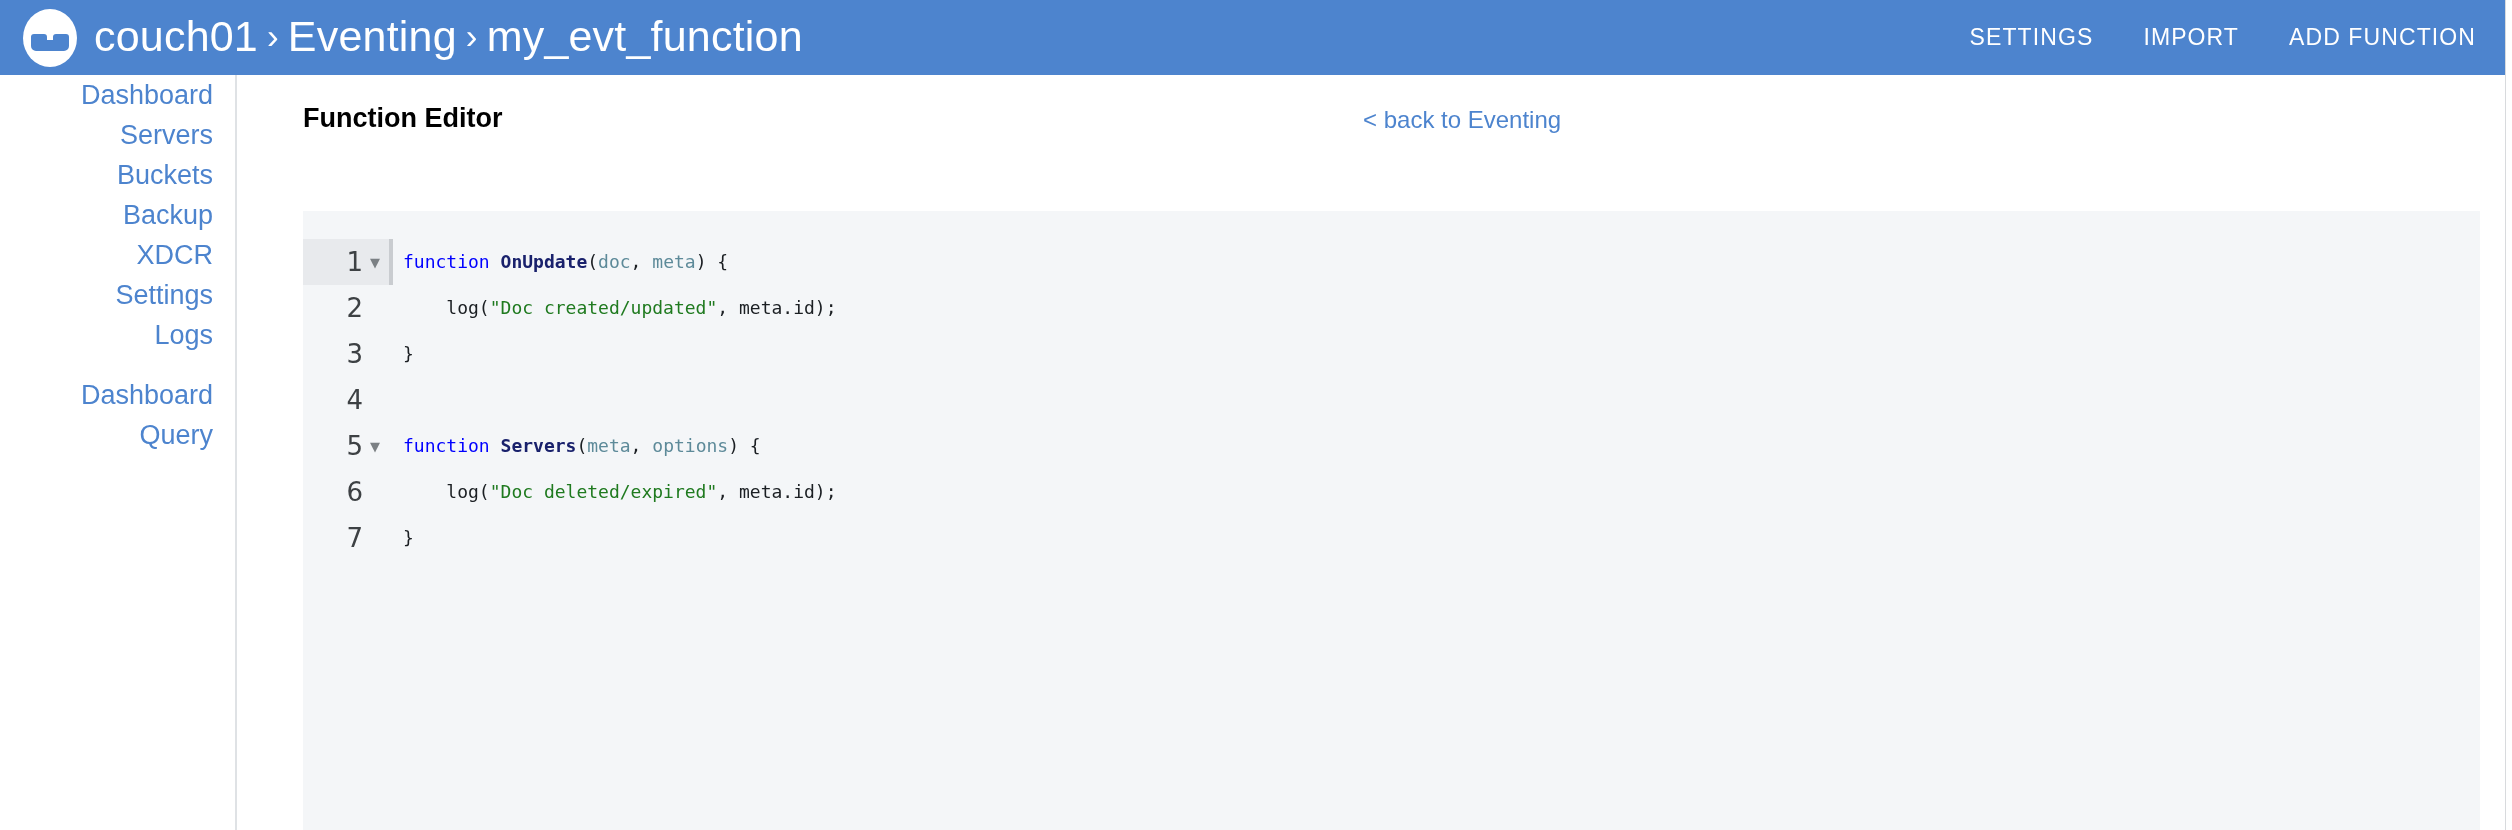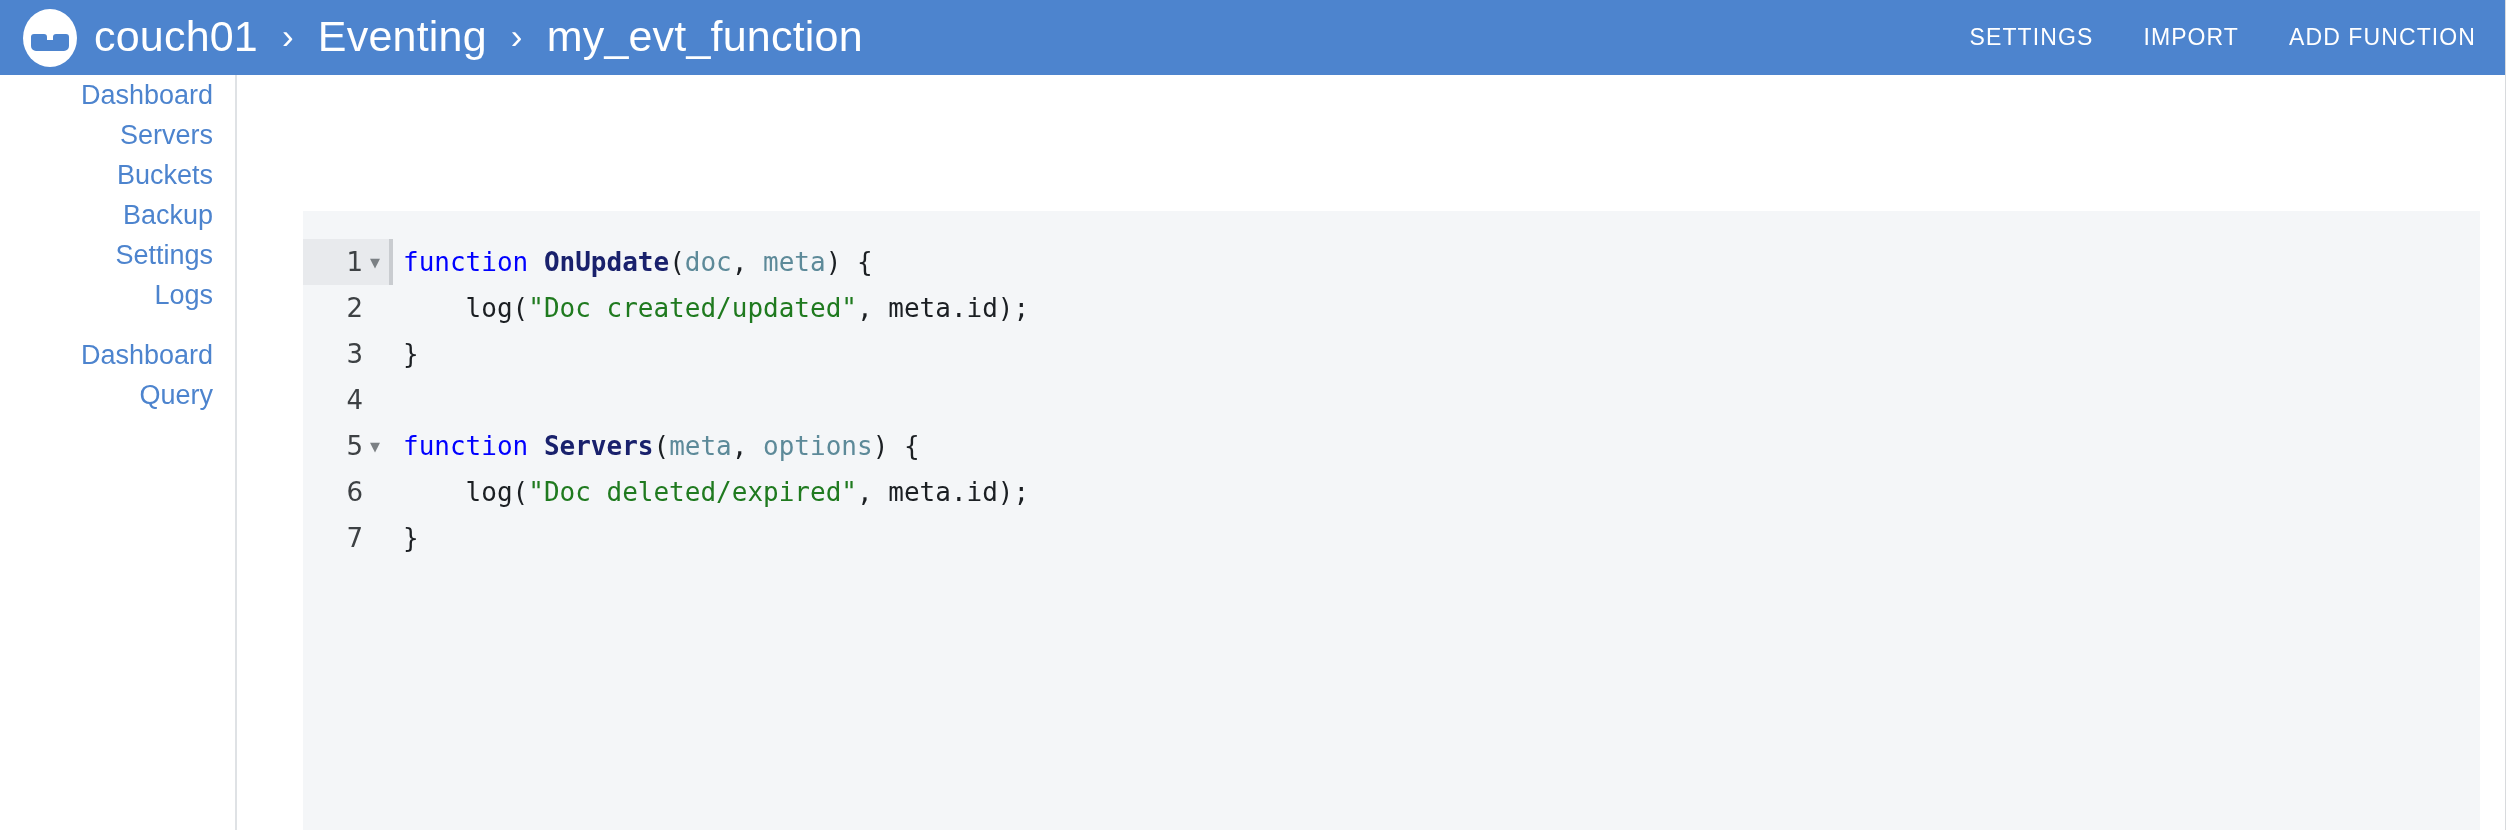--- a/index.html
+++ b/index.html
@@ -39,21 +39,20 @@
   .breadcrumb {
     color: #ffffff;
     font-size: 43px;
     font-weight: 400;
     white-space: nowrap;
     letter-spacing: 0.2px;
     line-height: 1;
     display: flex;
     align-items: center;
     padding-bottom: 3px;
-    gap: 15px;
   }
   .bc-sep {
     font-size: 35px;
     margin: 0 9px;
     position: relative;
     top: -1px;
   }
   .header-actions {
     margin-left: auto;
     display: flex;
@@ -169,21 +168,21 @@
   .fold.empty { visibility: hidden; }
   .cursorbar {
     width: 4px;
     flex: 0 0 4px;
     height: 46px;
     background: #c9ccd0;
   }
   .cursorbar.hidden { background: transparent; }
   .code-text {
     padding-left: 10px;
-    font-size: 26px;
+    font-size: 18px;
     color: #24292e;
     white-space: pre;
     line-height: 46px;
     font-family: "DejaVu Sans Mono", monospace;
   }
   .tok-kw      { color: #0000ff; }
   .tok-fn      { color: #19216c; font-weight: bold; }
   .tok-param   { color: #5d8a99; }
   .tok-str     { color: #1f7a1f; }
   .tok-plain   { color: #1b1f23; }
@@ -225,29 +224,35 @@
     <span class="header-action">IMPORT</span>
     <span class="header-action">ADD FUNCTION</span>
   </div>
 </div>
 
 <nav class="sidebar">
   <div class="nav-item">Dashboard</div>
   <div class="nav-item">Servers</div>
   <div class="nav-item">Buckets</div>
   <div class="nav-item">Backup</div>
+  <div class="nav-item">XDCR</div>
   <div class="nav-item">Settings</div>
   <div class="nav-item">Logs</div>
   <div class="nav-gap"></div>
   <div class="nav-item">Dashboard</div>
   <div class="nav-item">Query</div>
 </nav>
 
 <div class="main">
 
+  <div class="main-topbar">
+    <div class="page-title">Function Editor</div>
+    <div class="back-link">&lt; back to Eventing</div>
+
+  </div>
 
   <div class="editor" id="code-editor">
     <div class="editor-pad-top"></div>
 
   <div class="code-line active">
         <div class="gutter">
           <span class="ln">1</span>
           <span class="fold">▼</span>
         </div>
         <div class="cursorbar"></div>

